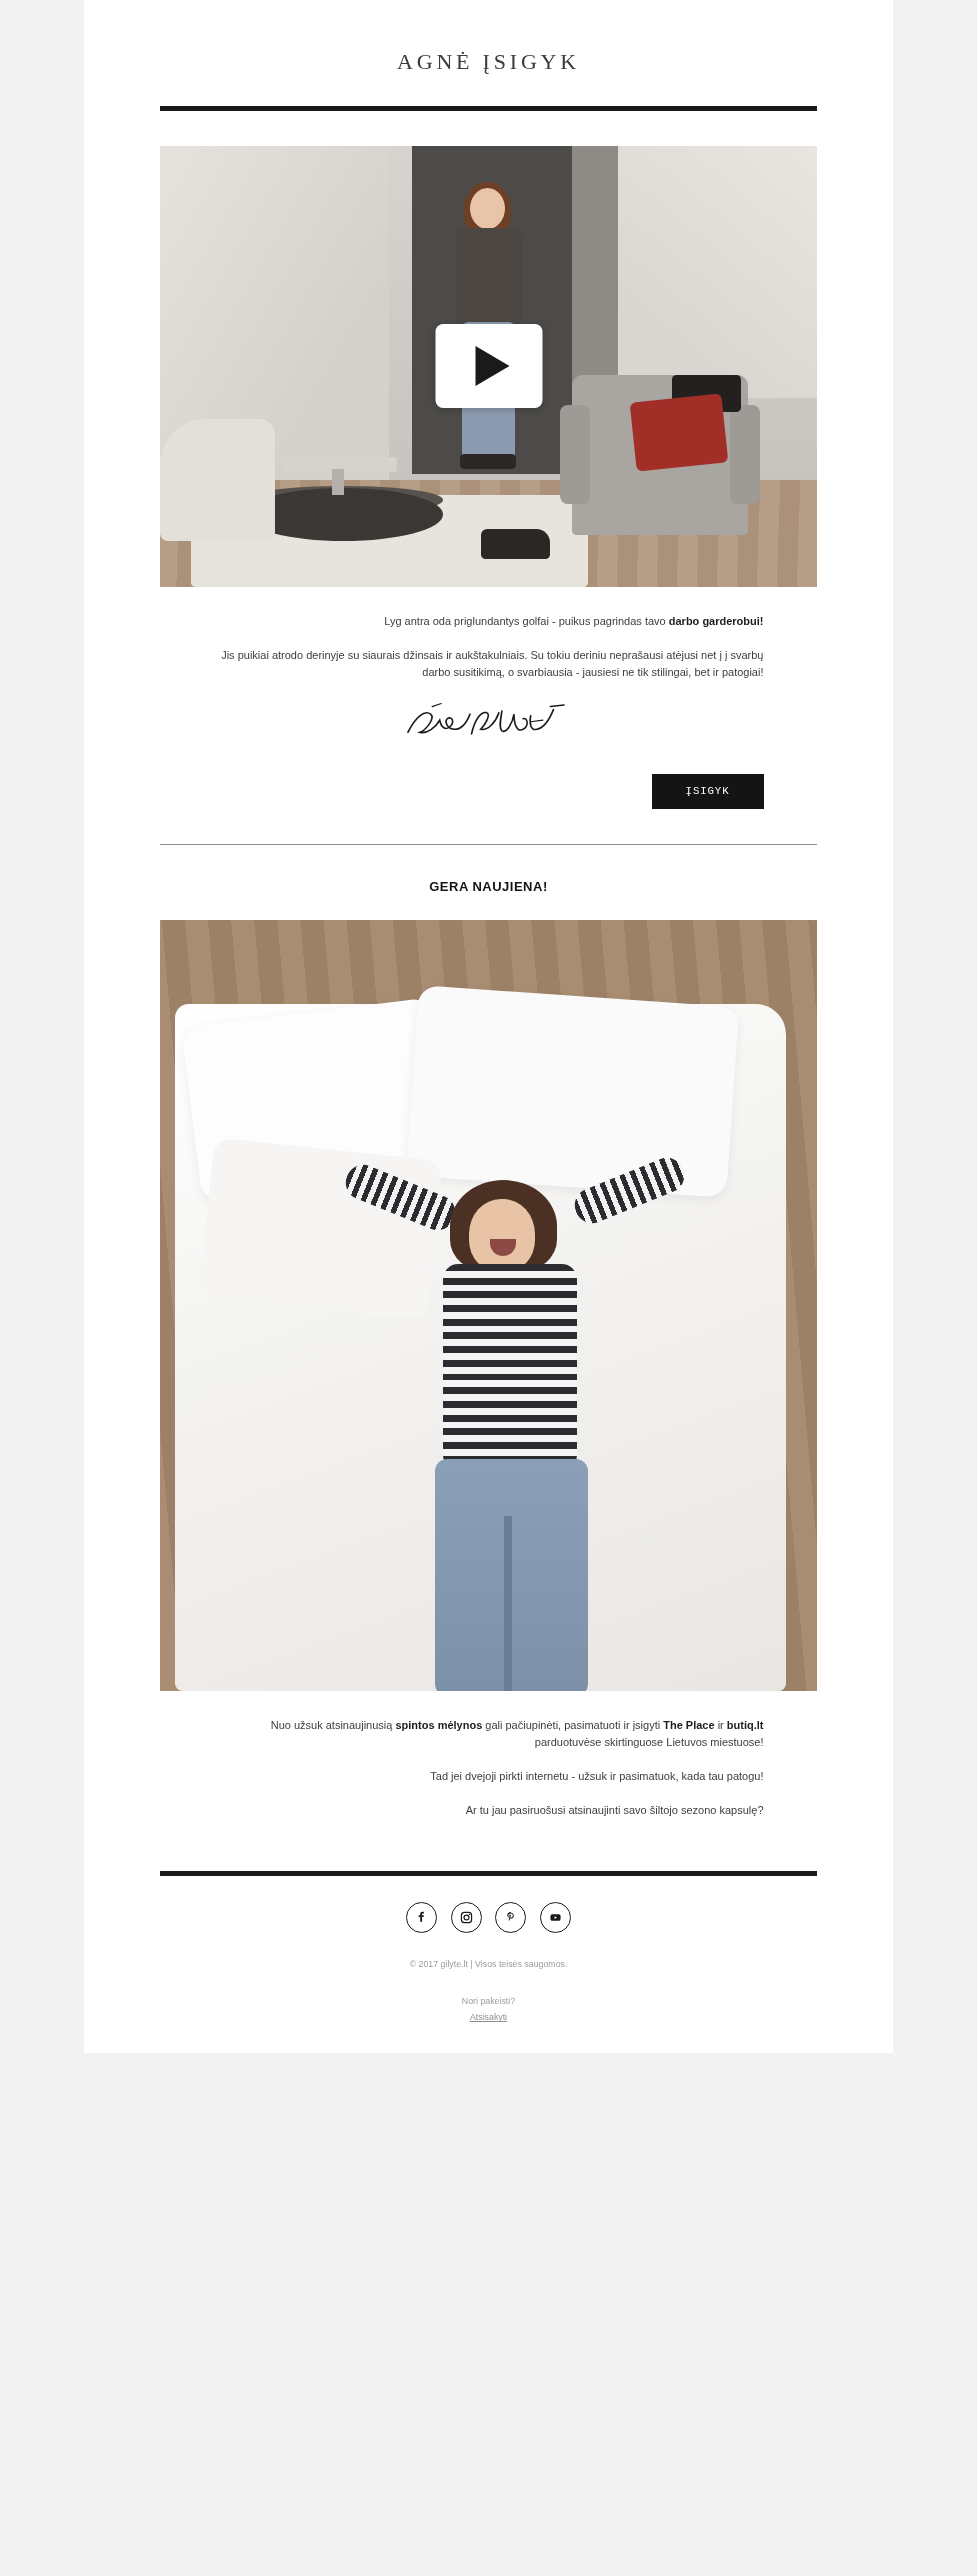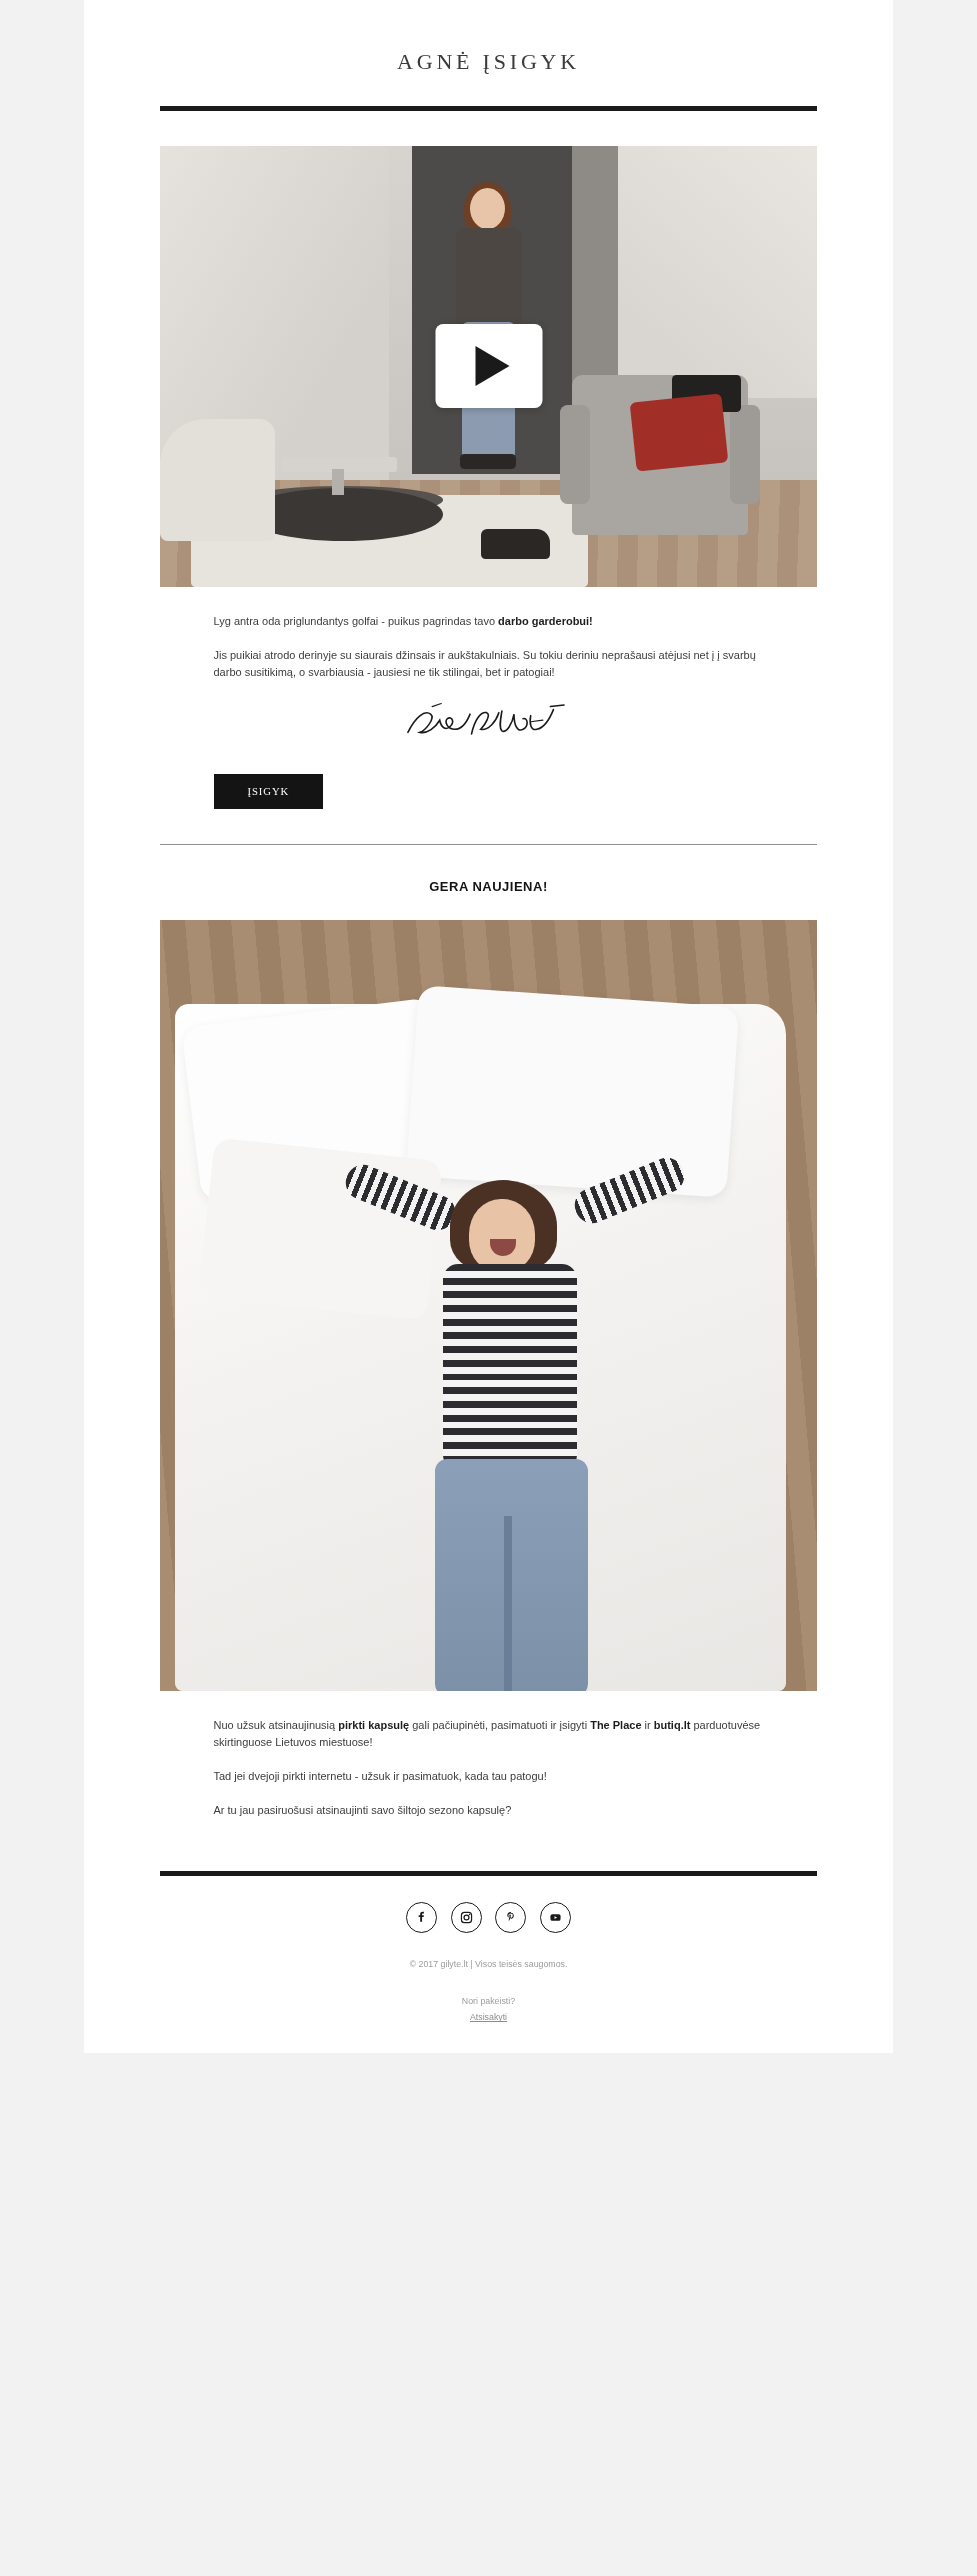--- a/index.html
+++ b/index.html
@@ -162,21 +162,21 @@
     width: 0; height: 0;
     border-left: 34px solid #1a1a1a;
     border-top: 20.6px solid transparent;
     border-bottom: 20.6px solid transparent;
     margin-left: 7.6px;
   }
   .copy {
     width: 550px;
     margin: 0 auto;
     padding: 26px 0 0 0;
-    text-align: left;
+    text-align: right;
   }
   .copy p {
     font-size: 11px;
     line-height: 1.55;
     color: #3d3d3d;
     margin: 0 0 17px 0;
   }
   .copy p b { color: #1e1e1e; }
   .signature {
     width: 176px;
@@ -187,21 +187,21 @@
     display: inline-block;
     background: #141414;
     color: #ffffff;
     font-size: 10.7px;
     letter-spacing: 0.9px;
     padding: 11.5px 34px;
     text-decoration: none;
     margin: 4.6px auto 0 auto;
     border: none;
     cursor: pointer;
-    font-family: Liberation Serif, serif;
+    font-family: Liberation Mono, monospace;
   }
   .rule-thin {
     width: 657px;
     height: 1.5px;
     background: #8f8f8f;
     margin: 35px auto 34px auto;
   }
   .section-head {
     font-size: 13px;
     font-weight: bold;
@@ -401,21 +401,21 @@
         <div class="bf-head"></div>
         <div class="bf-mouth"></div>
         <div class="bf-torso"></div>
         <div class="bf-jeans"></div>
         <div class="bf-jeans-split"></div>
       </div>
     </div>
 
     <div class="copy">
       <p>
-        <span>Nuo užsuk atsinaujinusią </span><b>pirkti kapsulę</b><span> gali pačiupinėti, pasimatuoti ir įsigyti </span><b>The Place</b><span> ir </span><b>butiq.lt</b><span> parduotuvėse skirtinguose Lietuvos miestuose!</span>
+        <span>Nuo užsuk atsinaujinusią </span><b>spintos mėlynos</b><span> gali pačiupinėti, pasimatuoti ir įsigyti </span><b>The Place</b><span> ir </span><b>butiq.lt</b><span> parduotuvėse skirtinguose Lietuvos miestuose!</span>
       </p>
       <p>Tad jei dvejoji pirkti internetu - užsuk ir pasimatuok, kada tau patogu!</p>
       <p>Ar tu jau pasiruošusi atsinaujinti savo šiltojo sezono kapsulę?</p>
     </div>
 
     <div class="footer-rule"></div>
 
     <div class="socials">
       <a class="social" href="#">
         <svg width="12.2" height="12.2" viewBox="0 0 16 16">

